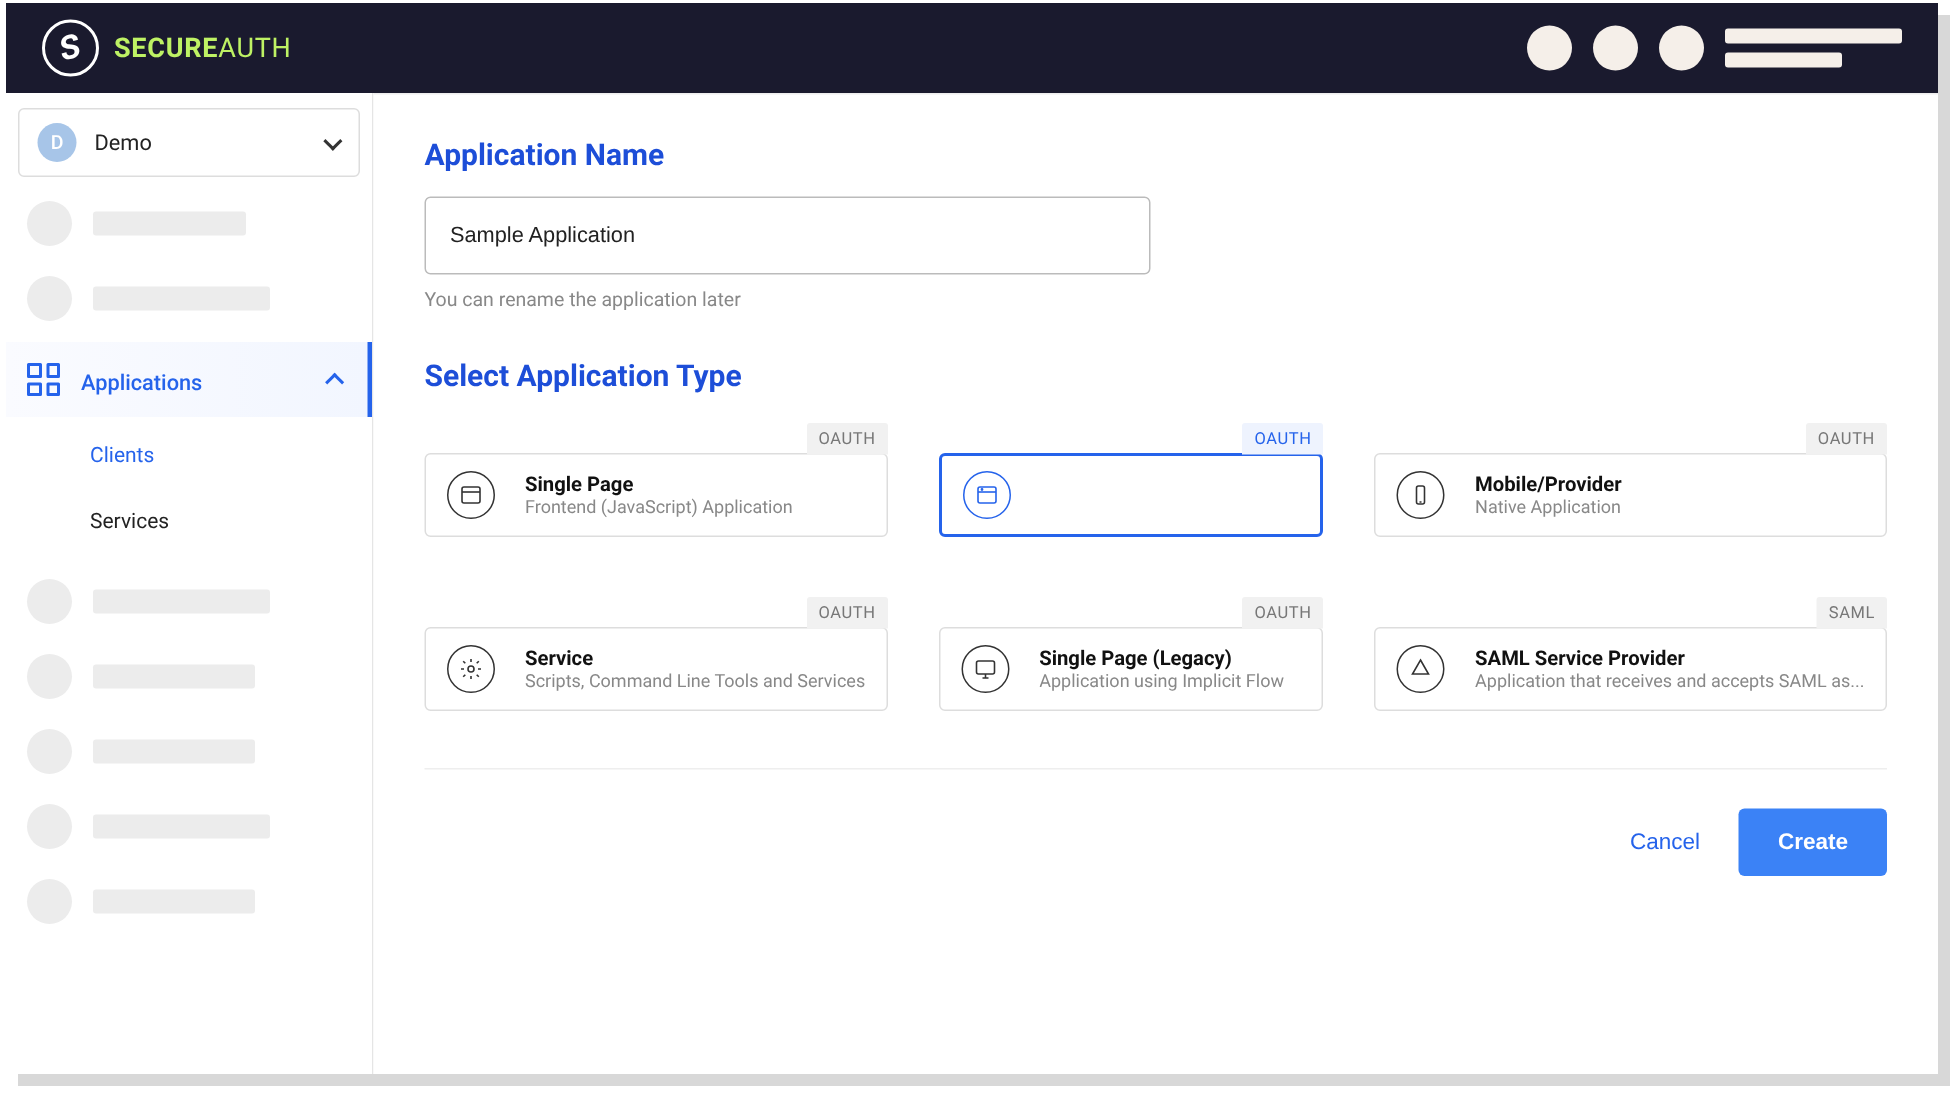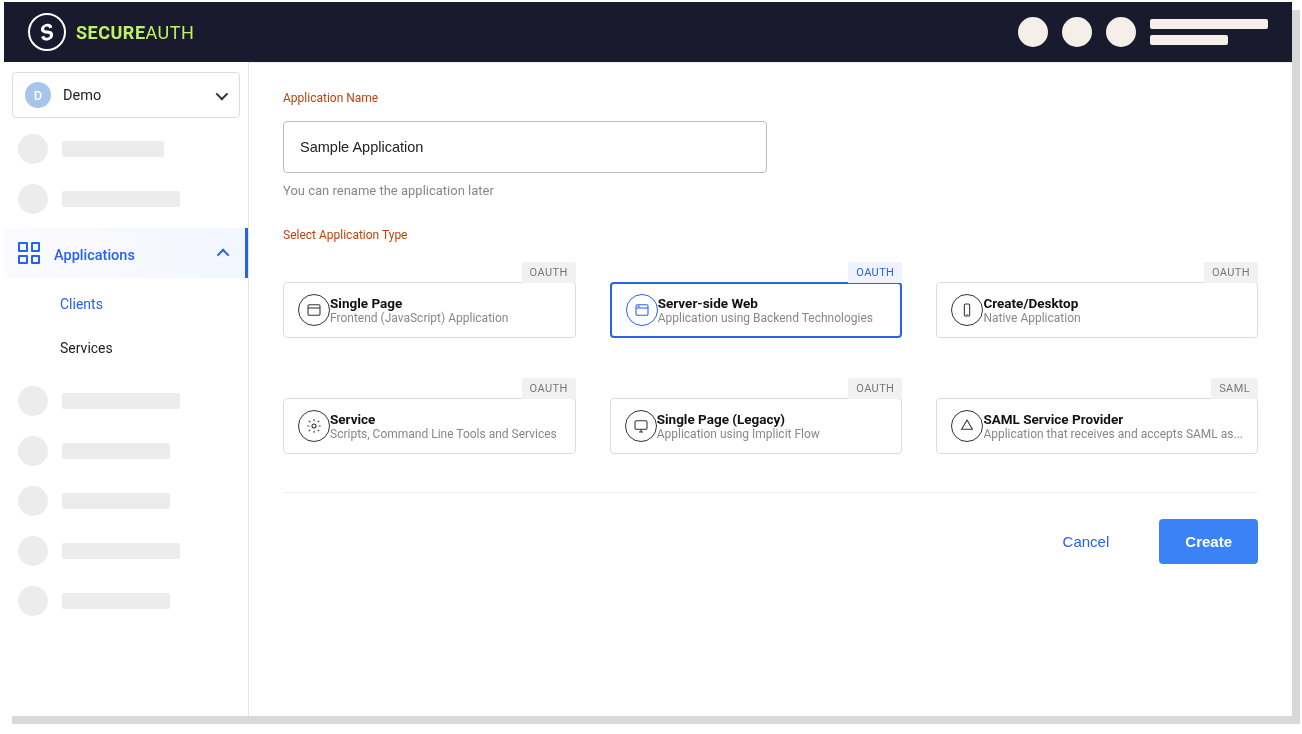--- a/index.html
+++ b/index.html
@@ -131,21 +131,21 @@
     }
     .page-title { font-size:22px; font-weight:600; color:#111; }
 
     .main-content {
       background:#fff;
       border-top:1px solid #eee;
       flex:1;
       padding: 28px 34px 0 34px;
       display:flex; flex-direction:column;
     }
-    .section-label { font-size:12px; font-weight:400; color:#c2410c; margin-bottom:16px; }
+    .section-label { font-size:20px; font-weight:700; color:#1d4ed8; margin-bottom:16px; }
     .name-input {
       width: 484px;
       height: 52px;
       border: 1px solid #bbb;
       border-radius: 4px;
       padding: 0 16px;
       font-size:14.5px;
       color:#222;
     }
     .helper { font-size:13px; color:#888; margin-top:10px; }
@@ -162,41 +162,41 @@
       font-size:11px;
       color:#777; background:#f1f1f1;
       padding:4px 8px; border-radius:2px 2px 0 0;
       letter-spacing:0.4px;
     }
     .type-card {
       border:1px solid #ddd; border-radius:4px;
       height:56px;
       display:flex; align-items:center;
       padding:0 14px;
-      gap:0;
+      gap:20px;
       background:#fff;
       cursor:pointer;
     }
     .type-card.selected { border:2px solid #2563eb; }
     .type-card.selected .type-icon { border-color:#2563eb; }
     .type-card.selected .type-icon svg { stroke:#2563eb; }
     .type-cell.selected .type-badge { color:#2563eb; background:#eef3fe; }
     .type-icon {
       width:32px; height:32px; border:1.5px solid #333; border-radius:50%;
       display:flex; align-items:center; justify-content:center; flex:none;
     }
     .type-icon svg { width:16px; height:16px; stroke:#333; fill:none; stroke-width:1.6; }
     .type-text { display:flex; flex-direction:column; min-width:0; }
     .type-title { font-size:13.5px; font-weight:700; color:#111; }
     .type-sub { font-size:12px; color:#888; white-space:nowrap; overflow:hidden; text-overflow:ellipsis; }
 
     .divider { height:1px; background:#eee; margin-top:38px; }
 
     .footer-actions {
-      display:flex; justify-content:flex-end; gap:44px;
+      display:flex; justify-content:flex-end; gap:20px;
       padding:26px 0;
       align-items:center;
     }
     .btn-text {
       background:none; border:none;
       color:#2563eb; font-size:15px; font-weight:500;
       cursor:pointer; padding:10px 6px;
     }
     .btn-primary {
       background:#3b82f6; border:none; color:#fff;
@@ -321,38 +321,34 @@
           <div class="type-cell selected">
             <span class="type-badge">OAUTH</span>
             <div class="type-card selected">
               <span class="type-icon">
                 <svg viewBox="0 0 24 24">
                     <rect x="3" y="4" width="18" height="16" rx="2"></rect>
                     <path d="M3 9h18"></path>
                     <circle cx="7" cy="6.5" r="0.6" fill="currentColor"></circle>
                   </svg>
               </span>
-              <span class="type-text">
-                <span class="type-title">Server-side Web</span>
-                <span class="type-sub">Application using Backend Technologies</span>
-              </span>
             </div>
           </div>
 
           <div class="type-cell">
             <span class="type-badge">OAUTH</span>
             <div class="type-card">
               <span class="type-icon">
                 <svg viewBox="0 0 24 24">
                     <rect x="8" y="3" width="8" height="18" rx="2"></rect>
                     <path d="M11 19h2"></path>
                   </svg>
               </span>
               <span class="type-text">
-                <span class="type-title">Create/Desktop</span>
+                <span class="type-title">Mobile/Provider</span>
                 <span class="type-sub">Native Application</span>
               </span>
             </div>
           </div>
 
           <div class="type-cell" style="margin-top:26px">
             <span class="type-badge">OAUTH</span>
             <div class="type-card">
               <span class="type-icon">
                 <svg viewBox="0 0 24 24">

